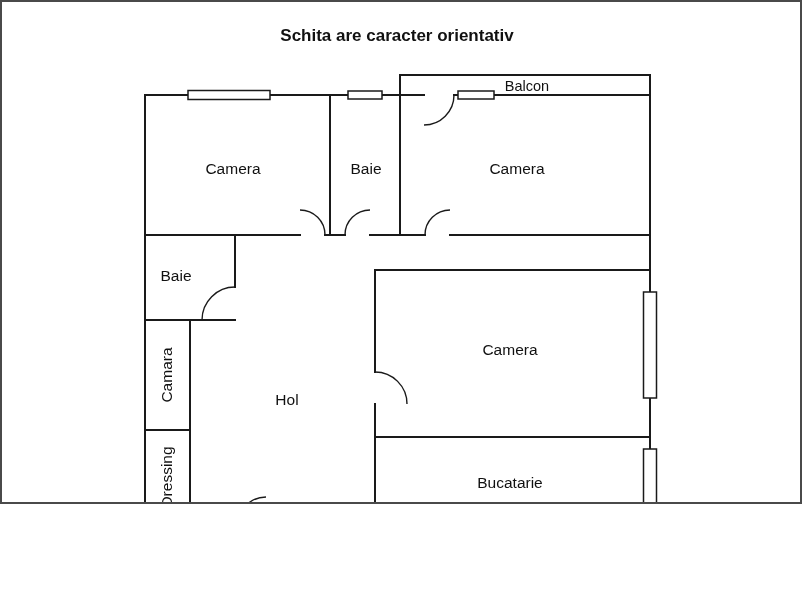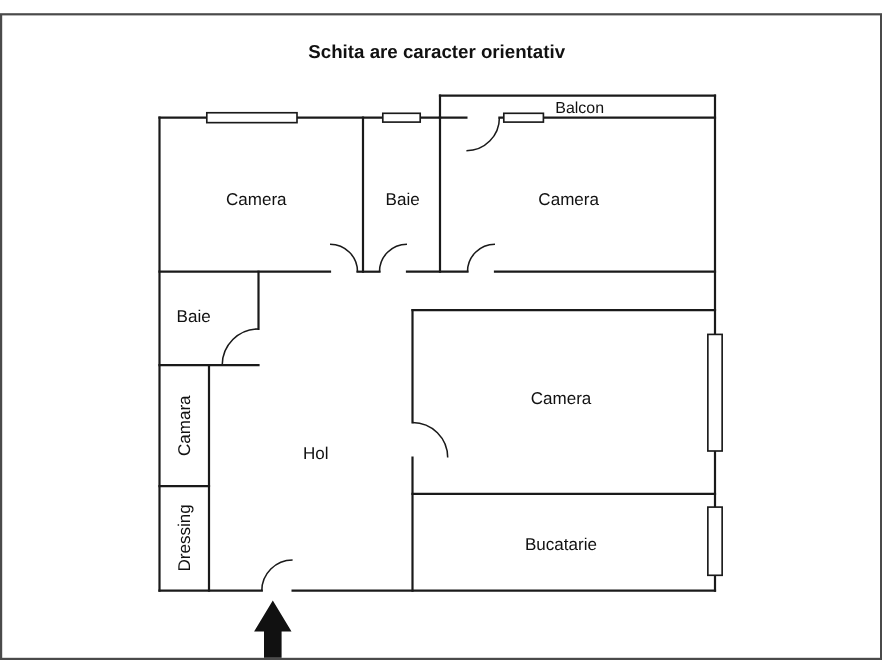--- a/index.html
+++ b/index.html
@@ -4,26 +4,25 @@
 <style>
   html, body {
     margin: 0;
     padding: 0;
     background: #ffffff;
     font-family: "Liberation Sans", sans-serif;
   }
   .frame {
     position: relative;
     width: 802px;
-    height: 588px;
+    height: 504px;
     box-sizing: border-box;
     border: 2px solid #4a4a4a;
     background: #ffffff;
     overflow: hidden;
-    margin-top: 12px;
   }
   svg { display: block; }
   .wall   { stroke: #1a1a1a; stroke-width: 2;   fill: none; stroke-linecap: square; }
   .arc    { stroke: #1a1a1a; stroke-width: 1.4; fill: none; }
   .window { stroke: #1a1a1a; stroke-width: 1.5; fill: #ffffff; }
   .room-label   { font-size: 15.5px; fill: #111111; }
   .small-label  { font-size: 14.5px; fill: #111111; }
   .title-label  { font-size: 17px; font-weight: 600; fill: #111111; }
   text { text-anchor: middle; }
 </style>

